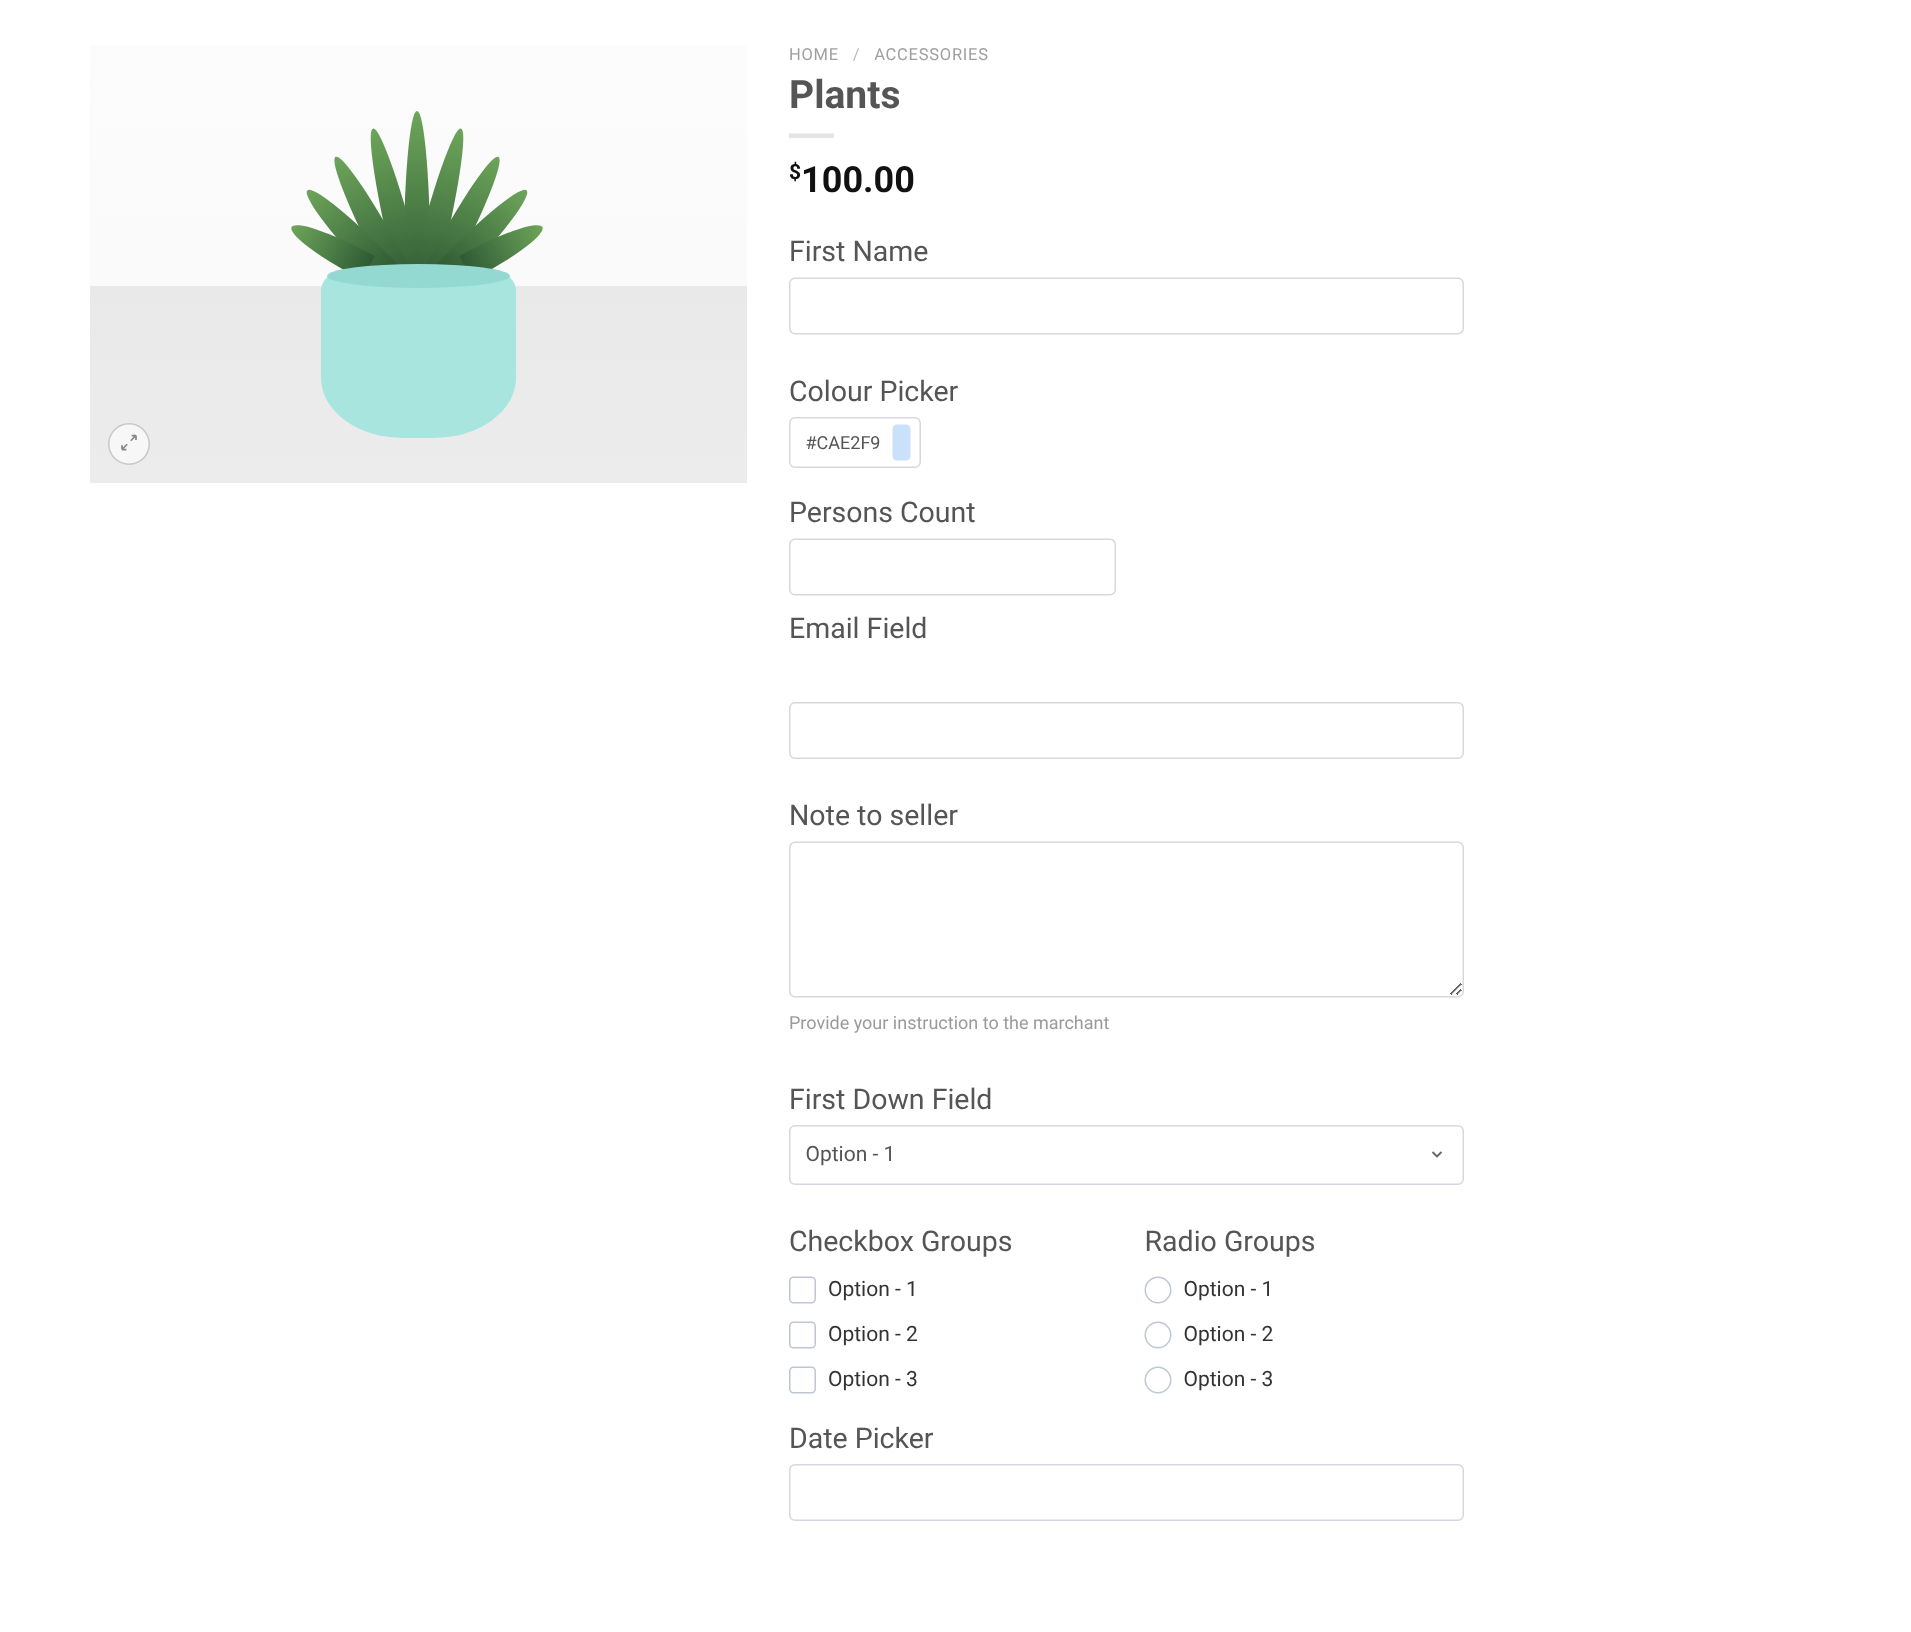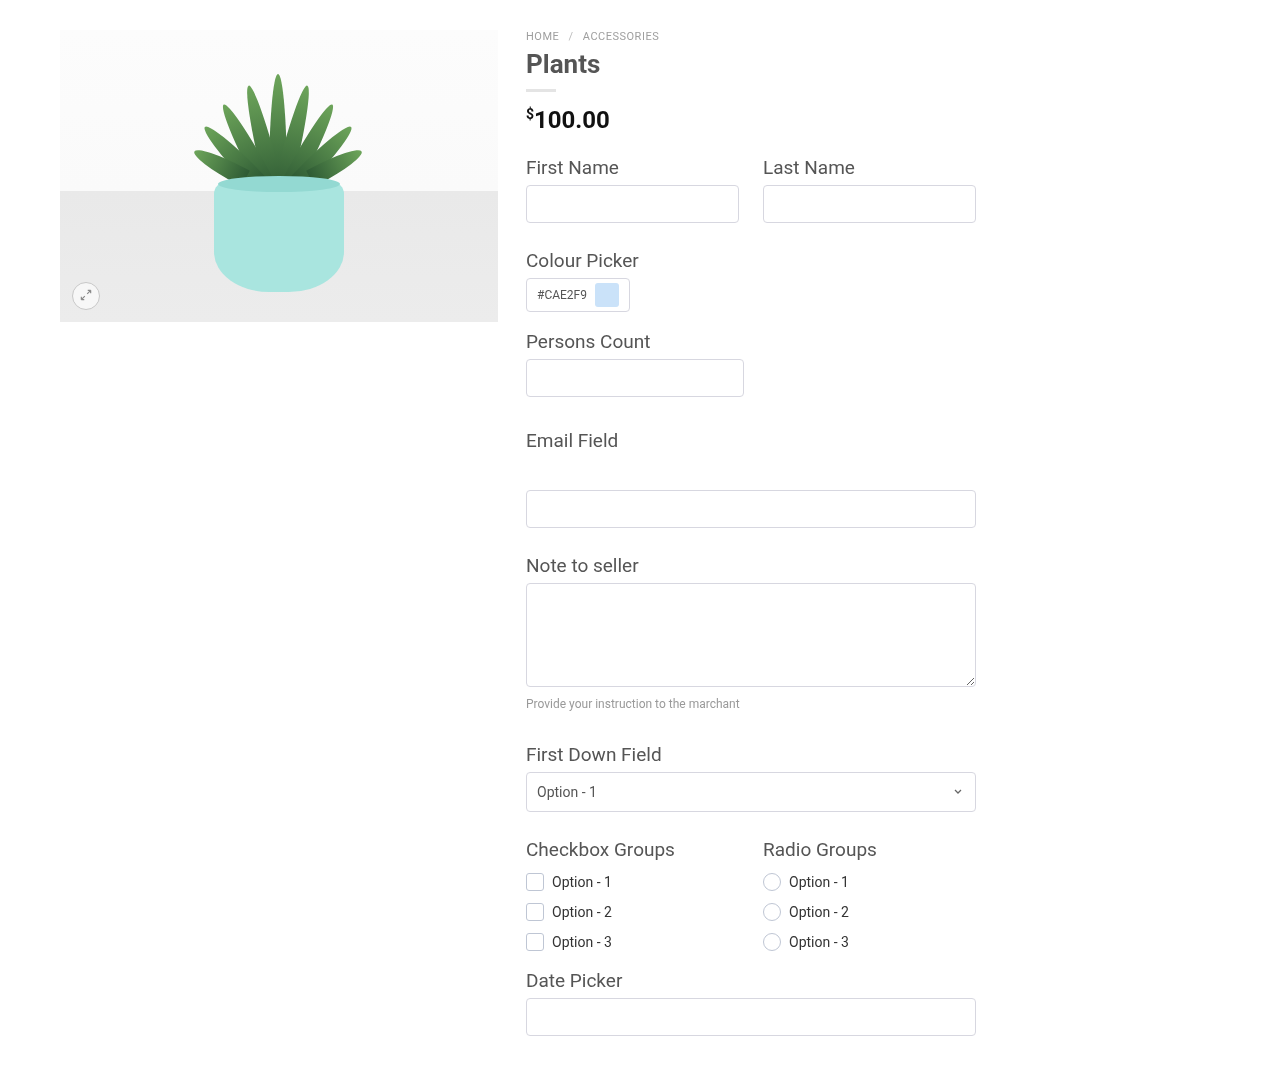--- a/index.html
+++ b/index.html
@@ -144,21 +144,21 @@
   }
   .text-input { height: 38px; }
   .textarea-input { height: 104px; resize: both; }
   .color-picker-wrap {
     display: inline-flex;
     align-items: center;
     border: 1px solid #d7d7e0;
     border-radius: 4px;
     padding: 4px 6px 4px 10px;
     gap: 8px;
-    width: 104px;
+    width: 88px;
   }
   .color-picker-wrap .hexval {
     font-size: 12px;
     color: #555;
   }
   .color-swatch {
     width: 24px;
     height: 24px;
     border-radius: 3px;
   }
@@ -247,35 +247,31 @@
     <div class="title-divider"></div>
     <div class="price">
       <span class="currency">$</span><span>100.00</span>
     </div>
 
     <div class="form-row">
       <div class="form-group half">
         <label class="form-label">First Name</label>
         <input type="text" class="text-input" value="" style="">
       </div>
-      <div class="form-group half">
-        <label class="form-label">Last Name</label>
-        <input type="text" class="text-input" value="" style="">
-      </div>
     </div>
 
     <div class="form-group" style="margin-bottom:18px;">
       <label class="form-label">Colour Picker</label>
       <div class="color-picker-wrap">
         <span class="hexval">#CAE2F9</span>
         <span class="color-swatch" style="background:#CAE2F9"></span>
       </div>
     </div>
 
-    <div class="form-group mid" style="margin-bottom:32px;">
+    <div class="form-group mid" style="margin-bottom:10px;">
       <label class="form-label">Persons Count</label>
       <input type="text" class="text-input" value="" style="">
     </div>
 
     <div class="form-group full" style="margin-bottom:26px;gap:32px;">
       <label class="form-label">Email Field</label>
       <input type="text" class="text-input" value="" style="">
     </div>
 
     <div class="form-group full" style="margin-bottom:12px;">

